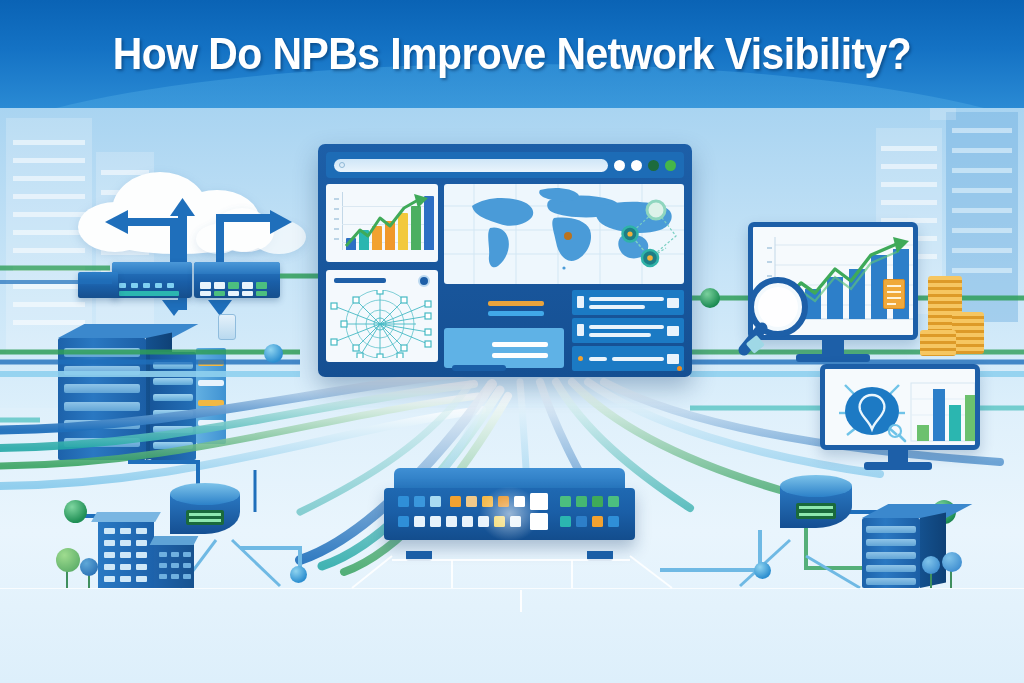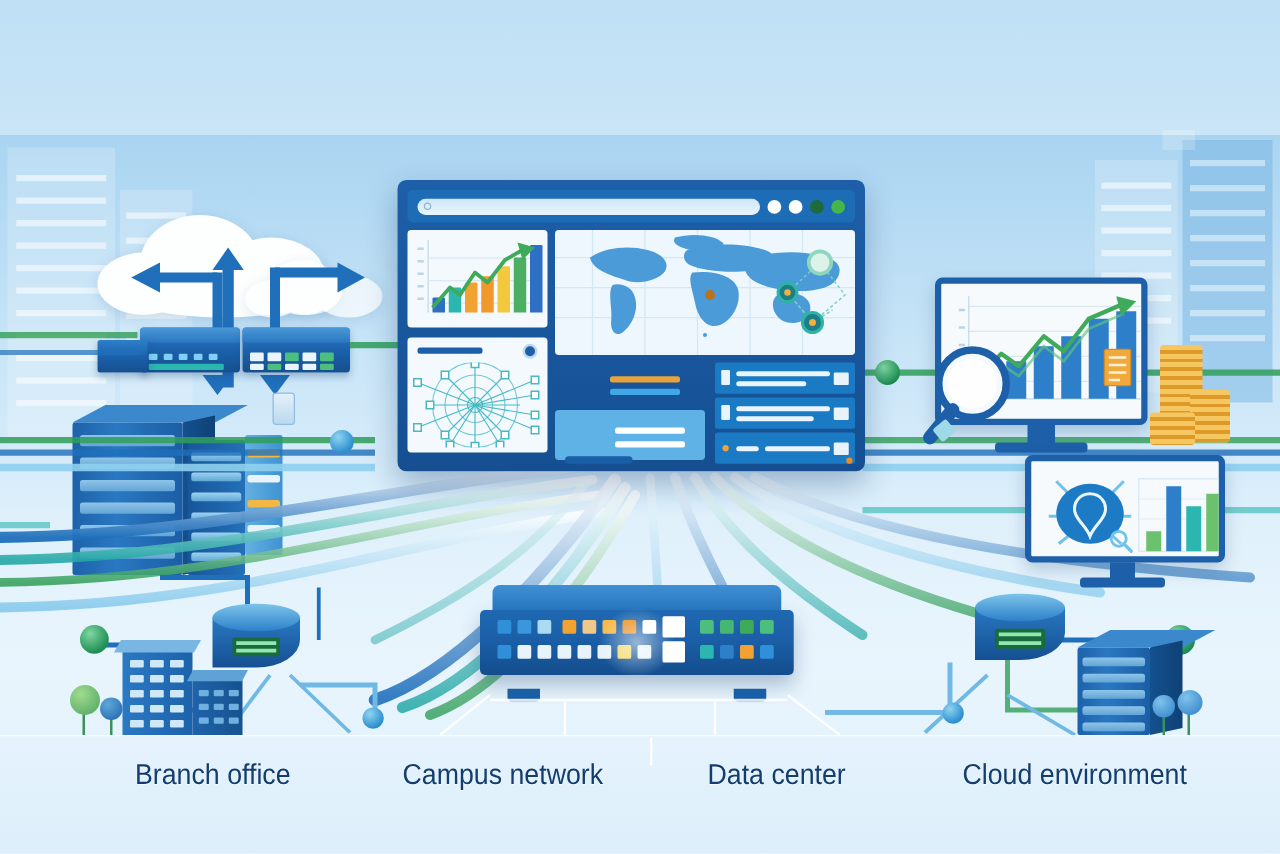--- a/index.html
+++ b/index.html
@@ -238,20 +238,23 @@
       <div class="row" style="top:36px;"></div>
     <div class="row" style="top:56px;"></div>
       <div class="row" style="top:76px;"></div>
     <div class="row" style="top:96px;"></div>
       <div class="row" style="top:116px;"></div>
     <div class="row" style="top:136px;"></div>
       <div class="row" style="top:156px;"></div>
   </div>
   <div class="bld" style="left:930px; top:104px; width:26px; height:16px;"></div>
 
+  <div class="banner">
+    <div class="banner-title">How Do NPBs Improve Network Visibility?</div>
+  </div>
 
   <div class="cloud" style="left:78px; top:168px; width:196px; height:86px;">
     <i style="left:34px; top:4px;  width:96px; height:78px;"></i>
     <i style="left:0px;  top:34px; width:74px; height:50px;"></i>
     <i style="left:96px; top:22px; width:86px; height:62px;"></i>
     <i style="left:140px;top:44px; width:56px; height:40px;"></i>
     <i style="left:20px; top:46px; width:160px;height:40px;"></i>
   </div>
   <div class="cloud" style="left:196px; top:208px; width:110px; height:46px; opacity:.72;">
     <i style="left:18px; top:0px;  width:56px; height:44px;"></i>
@@ -807,20 +810,14 @@
   <div class="tree-s" style="left:930px; top:572px; height:16px;"></div>
   <div class="tree-t" style="left:922px; top:556px; width:18px; height:18px;
               background:radial-gradient(circle at 35% 30%,#7fc3ea,#2d7fc9);"></div>
   <div class="tree-s" style="left:950px; top:570px; height:18px;"></div>
   <div class="tree-t" style="left:942px; top:552px; width:20px; height:20px;
               background:radial-gradient(circle at 35% 30%,#7fc3ea,#2d7fc9);"></div>
 
   <div class="floor-line"></div>
   <div class="divider" style="left:520px; top:590px; height:22px;"></div>
 
-  <div class="labels">
-    <div class="lbl" style="left:108px;">Branch office</div>
-    <div class="lbl" style="left:322px;">Campus network</div>
-    <div class="lbl" style="left:566px;">Data center</div>
-    <div class="lbl" style="left:770px;">Cloud environment</div>
-  </div>
 
 </div>
 
 </body></html>

